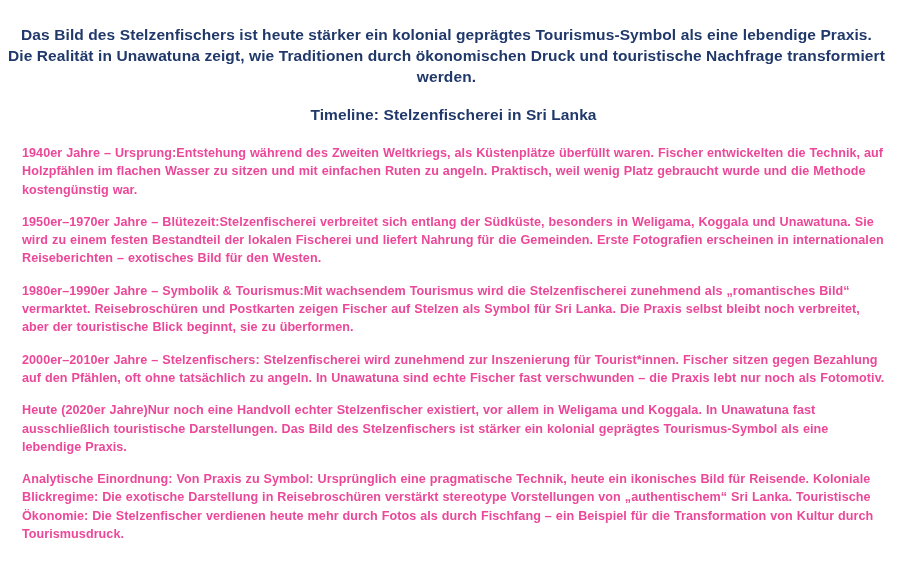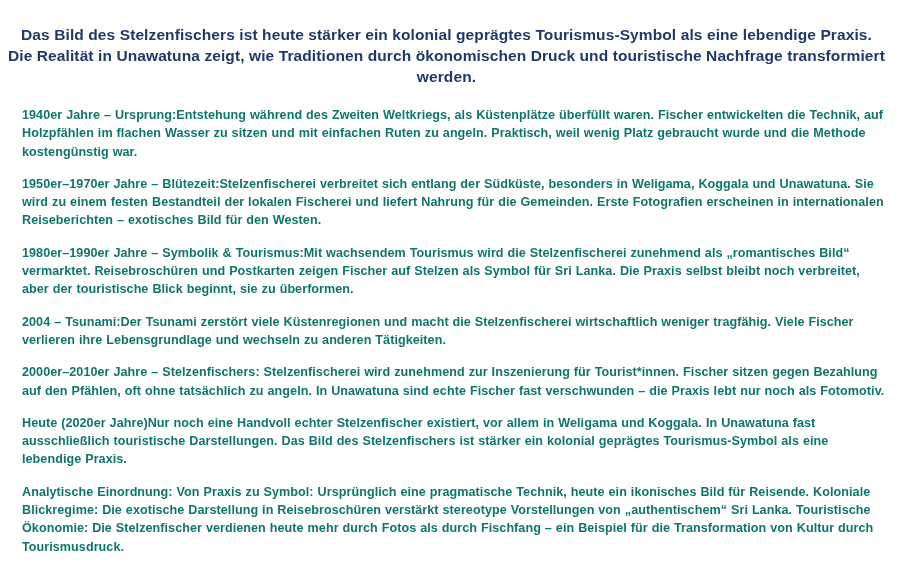--- a/index.html
+++ b/index.html
@@ -46,41 +46,41 @@
   }
 
   
   .body-block {
     padding: 19px 22px 0 22px;
   }
   .para {
     font-size: 12.6px;
     font-weight: bold;
     line-height: 18.3px;
-    color: #0f766e;
+    color: #ec4899;
     margin: 0 0 14px 0;
     text-align: left;
     letter-spacing: 0.05px;
     word-spacing: 0.4px;
   }
   .para:last-child {
     margin-bottom: 0;
   }
 </style>
 </head>
 <body>
 
 <div class="page">
 
   <div class="headline">Das Bild des Stelzenfischers ist heute stärker ein kolonial geprägtes Tourismus-Symbol als eine lebendige Praxis. Die Realität in Unawatuna zeigt, wie Traditionen durch ökonomischen Druck und touristische Nachfrage transformiert werden.</div>
 
+  <div class="subtitle">Timeline: Stelzenfischerei in Sri Lanka</div>
 
   <div class="body-block">
     <p class="para">1940er Jahre – Ursprung:Entstehung während des Zweiten Weltkriegs, als Küstenplätze überfüllt waren. Fischer entwickelten die Technik, auf Holzpfählen im flachen Wasser zu sitzen und mit einfachen Ruten zu angeln. Praktisch, weil wenig Platz gebraucht wurde und die Methode kostengünstig war.</p>
     <p class="para">1950er–1970er Jahre – Blütezeit:Stelzenfischerei verbreitet sich entlang der Südküste, besonders in Weligama, Koggala und Unawatuna. Sie wird zu einem festen Bestandteil der lokalen Fischerei und liefert Nahrung für die Gemeinden. Erste Fotografien erscheinen in internationalen Reiseberichten – exotisches Bild für den Westen.</p>
     <p class="para">1980er–1990er Jahre – Symbolik &amp; Tourismus:Mit wachsendem Tourismus wird die Stelzenfischerei zunehmend als „romantisches Bild“ vermarktet. Reisebroschüren und Postkarten zeigen Fischer auf Stelzen als Symbol für Sri Lanka. Die Praxis selbst bleibt noch verbreitet, aber der touristische Blick beginnt, sie zu überformen.</p>
-    <p class="para">2004 – Tsunami:Der Tsunami zerstört viele Küstenregionen und macht die Stelzenfischerei wirtschaftlich weniger tragfähig. Viele Fischer verlieren ihre Lebensgrundlage und wechseln zu anderen Tätigkeiten.</p>
     <p class="para">2000er–2010er Jahre – Stelzenfischers: Stelzenfischerei wird zunehmend zur Inszenierung für Tourist*innen. Fischer sitzen gegen Bezahlung auf den Pfählen, oft ohne tatsächlich zu angeln. In Unawatuna sind echte Fischer fast verschwunden – die Praxis lebt nur noch als Fotomotiv.</p>
     <p class="para">Heute (2020er Jahre)Nur noch eine Handvoll echter Stelzenfischer existiert, vor allem in Weligama und Koggala. In Unawatuna fast ausschließlich touristische Darstellungen. Das Bild des Stelzenfischers ist stärker ein kolonial geprägtes Tourismus-Symbol als eine lebendige Praxis.</p>
     <p class="para">Analytische Einordnung: Von Praxis zu Symbol: Ursprünglich eine pragmatische Technik, heute ein ikonisches Bild für Reisende. Koloniale Blickregime: Die exotische Darstellung in Reisebroschüren verstärkt stereotype Vorstellungen von „authentischem“ Sri Lanka. Touristische Ökonomie: Die Stelzenfischer verdienen heute mehr durch Fotos als durch Fischfang – ein Beispiel für die Transformation von Kultur durch Tourismusdruck.</p>
   </div>
 
 </div>
 
 </body></html>

